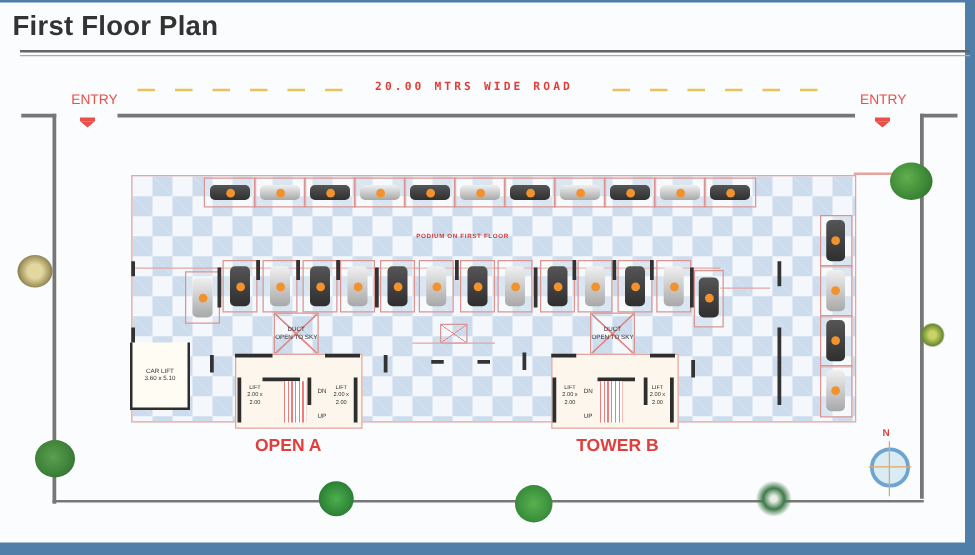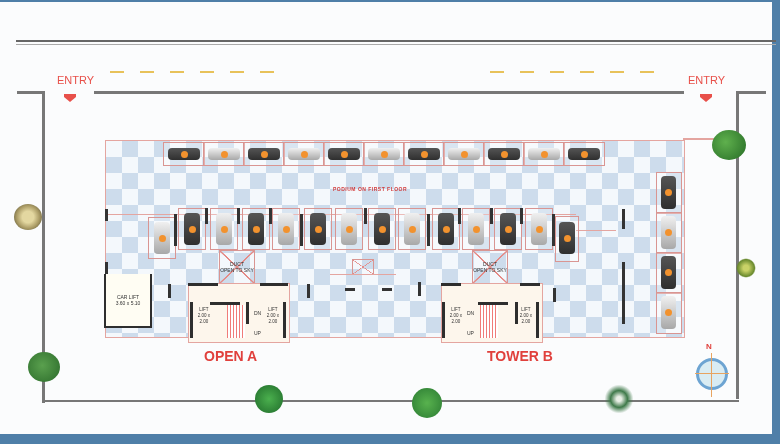--- a/index.html
+++ b/index.html
@@ -42,37 +42,39 @@
   .tree{position:absolute;border-radius:50%;}
   .compass{position:absolute;left:696px;top:356px;width:26px;height:26px;border-radius:50%;border:3px solid #6da4d2;background:#d9ecf3;}
   .compass .h,.compass .v{position:absolute;background:#e8a460;}
   .compass-n{position:absolute;left:706px;top:340px;font-size:8px;font-weight:bold;color:#e0403c;}
 </style>
 </head>
 <body>
 
 <div class="page">
 
+  <div class="title">First Floor Plan</div>
   <div class="title-rule"></div>
   <div class="title-rule2"></div>
 
   <div>
     <div class="road-dash" style="left:110px"></div>
       <div class="road-dash" style="left:140px"></div>
     <div class="road-dash" style="left:170px"></div>
       <div class="road-dash" style="left:200px"></div>
     <div class="road-dash" style="left:230px"></div>
       <div class="road-dash" style="left:260px"></div>
     <div class="road-dash" style="left:490px"></div>
       <div class="road-dash" style="left:520px"></div>
     <div class="road-dash" style="left:550px"></div>
       <div class="road-dash" style="left:580px"></div>
     <div class="road-dash" style="left:610px"></div>
       <div class="road-dash" style="left:640px"></div>
   </div>
+  <div class="road-label">20.00 MTRS WIDE ROAD</div>
 
   <div>
     <div class="wall" style="left:17px;top:89px;width:28px;height:3px;"></div>
     <div class="wall" style="left:42px;top:89px;width:3px;height:312px;"></div>
     <div class="wall" style="left:94px;top:89px;width:590px;height:3px;"></div>
     <div class="wall" style="left:736px;top:89px;width:30px;height:3px;"></div>
     <div class="wall" style="left:736px;top:89px;width:3px;height:308px;"></div>
     <div class="wall" style="left:42px;top:398px;width:697px;height:2px;"></div>
   </div>
 
@@ -307,21 +309,21 @@
     <div class="cwall" style="left:520px;top:281px;width:20px;height:3px;"></div>
     <div class="cwall" style="left:442px;top:300px;width:3px;height:36px;"></div>
     <div class="cwall" style="left:536px;top:300px;width:3px;height:36px;"></div>
     <div class="cwall" style="left:478px;top:300px;width:30px;height:3px;"></div>
     <div class="cwall" style="left:515px;top:300px;width:3px;height:22px;"></div>
     <div class="lift" style="left:445px;top:305px;width:22px;"><span>LIFT</span><br><span>2.00 x 2.00</span></div>
     <div class="lift" style="left:515px;top:305px;width:22px;"><span>LIFT</span><br><span>2.00 x 2.00</span></div>
     <div class="stair" style="left:480px;top:303px;width:18px;height:33px;"></div>
     <div class="small-label" style="left:467px;top:308px;">DN</div>
     <div class="small-label" style="left:467px;top:328px;">UP</div>
-    <div class="tower-label" style="left:487px;top:346px;">TOWER B</div>
+    <div class="tower-label" style="left:461px;top:346px;">TOWER B</div>
   </div>
 
   <div class="tree" style="left:712px;top:128px;width:34px;height:30px;background:radial-gradient(circle at 40% 40%,#5fb04d,#256b25);"></div>
   <div class="tree" style="left:14px;top:202px;width:28px;height:26px;background:radial-gradient(circle,#e3d7a0 30%,#a99a64 60%,#3a3a2a);"></div>
   <div class="tree" style="left:28px;top:350px;width:32px;height:30px;background:radial-gradient(circle at 45% 45%,#5aa04e,#2a6a2a);"></div>
   <div class="tree" style="left:736px;top:256px;width:20px;height:20px;background:radial-gradient(circle,#c9d267 20%,#6a8a2e 60%,transparent 70%);"></div>
   <div class="tree" style="left:255px;top:383px;width:28px;height:28px;background:radial-gradient(circle,#4bb04e,#1f6b2a);"></div>
   <div class="tree" style="left:412px;top:386px;width:30px;height:30px;background:radial-gradient(circle,#58b24e,#2a7a32);"></div>
   <div class="tree" style="left:602px;top:380px;width:34px;height:34px;background:radial-gradient(circle,#e9efe6 10%,#3f7a4a 35%,transparent 60%);"></div>
 

